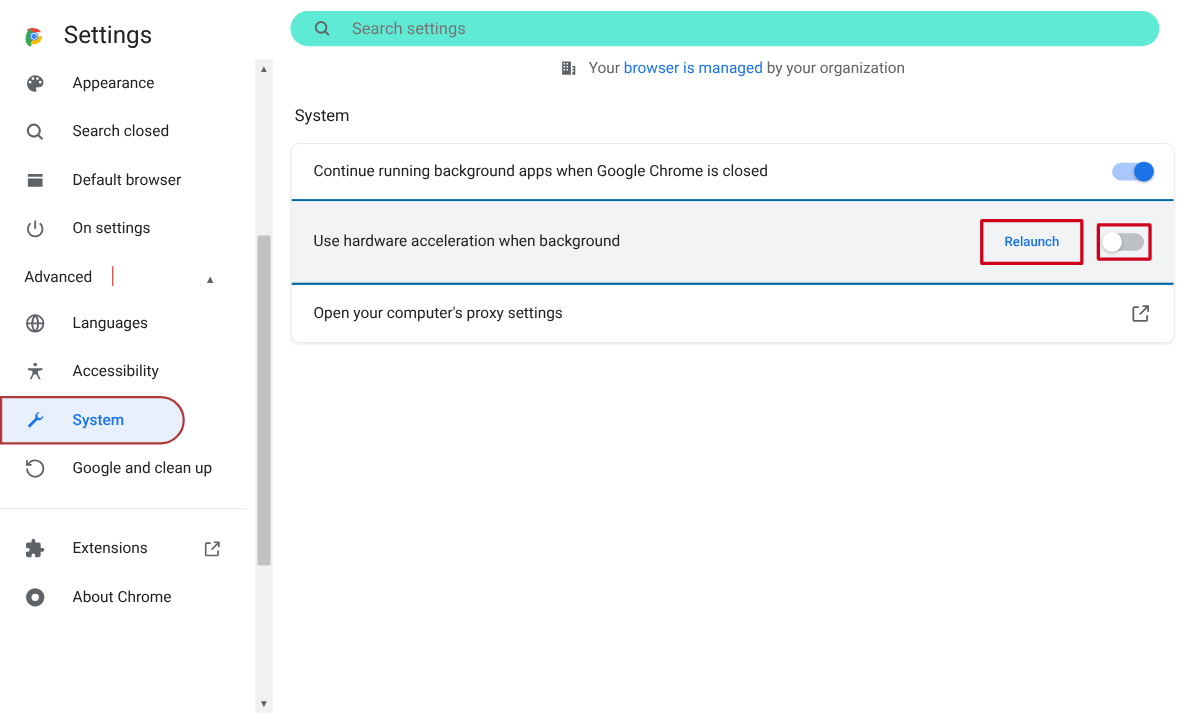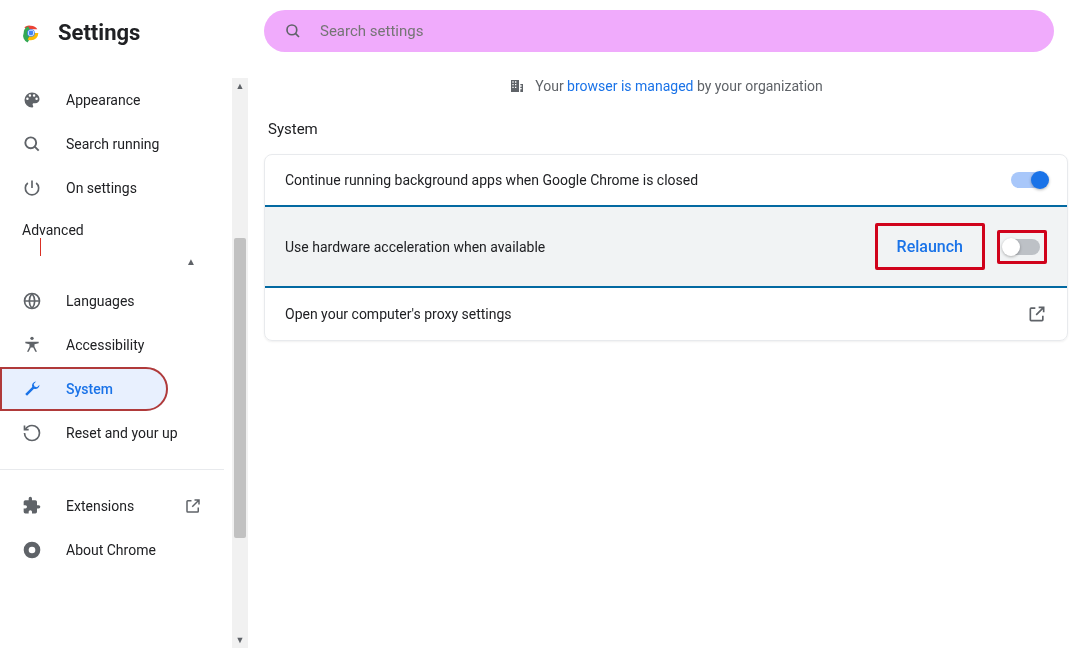--- a/index.html
+++ b/index.html
@@ -1,48 +1,48 @@
 <!DOCTYPE html>
 <html><head>
   <meta charset="utf-8">
   <style>
     * { box-sizing: border-box; margin: 0; padding: 0; font-family: -apple-system, BlinkMacSystemFont, "Segoe UI", Roboto, Arial, sans-serif; }
     body { background: #fff; color: #202124; width: 1072px; height: 648px; overflow: hidden; display: flex; flex-direction: column; }
     
     .top-row { display: flex; align-items: flex-start; }
     
     .header { display: flex; align-items: center; padding: 20px 20px 8px 20px; gap: 16px; width: 248px; flex-shrink: 0; }
-    .header h1 { font-size: 22px; font-weight: 700; color: #202124; }
+    .header h1 { font-size: 22px; font-weight: 400; color: #202124; }
     
     .main-area { flex: 1; display: flex; min-height: 0; }
     
     .sidebar-wrap { width: 248px; flex-shrink: 0; position: relative; }
     .sidebar { width: 224px; padding-bottom: 12px; }
     .scrollbar-track { position: absolute; right: 0; top: 0; bottom: 0; width: 16px; background: #f1f1f1; }
     .scrollbar-thumb { position: absolute; left: 2px; right: 2px; top: 160px; height: 300px; background: #c1c1c1; border-radius: 2px; }
     .scrollbar-arrow { position: absolute; left: 0; right: 0; height: 16px; display:flex; align-items:center; justify-content:center; font-size:9px; color:#5f6368;}
     .scrollbar-arrow.up { top: 0; }
     .scrollbar-arrow.down { bottom: 0; }
     
     .nav-item { display: flex; align-items: center; gap: 24px; padding: 12px 22px; font-size: 14px; color: #202124; cursor: pointer; border-radius: 0 22px 22px 0; position: relative; }
     .nav-item .icon { width: 20px; height: 20px; color: #5f6368; display:flex; align-items:center; justify-content:center; flex-shrink:0; }
     .nav-item.active { background: #e8f0fe; color: #1a73e8; font-weight: 500; }
     .nav-item.active .icon { color: #1a73e8; }
     .nav-item.highlight-box { outline: 2px solid #b03a3a; outline-offset: -2px; margin-right: 56px; }
     .nav-item .open-icon { margin-left:auto; color:#5f6368; }
     
-    .advanced-row { display:flex; align-items:flex-start; padding: 12px 22px; font-size:14px; color:#202124; cursor:pointer;flex-direction:column; }
+    .advanced-row { display:flex; align-items:flex-end; padding: 12px 22px; font-size:14px; color:#202124; cursor:pointer; }
     .adv-divider { width:1px; height:18px; background:#d93025; margin: 0 8px 0 18px; }
     .advanced-row .chev { margin-left:auto; font-size:10px; color:#5f6368; padding-right:6px;}
     
     .sep-line { height:1px; background:#e8eaed; margin: 14px 0; }
     
     .content { flex: 1; padding: 0 4px 0 16px; display:flex; flex-direction:column; min-width:0; }
     
-    .search-container { background: #f0abfc; border-radius: 42px; display:flex; align-items:center; padding: 0 20px; height: 42px; margin-bottom: 26px; }
+    .search-container { background: #5eead4; border-radius: 42px; display:flex; align-items:center; padding: 0 20px; height: 32px; margin-bottom: 12px; }
     .search-container .sicon { color:#5f6368; margin-right: 18px; }
     .search-container input { border:none; background:transparent; outline:none; font-size:15px; color:#5f6368; width:100%; }
     
     .managed-line { text-align:center; font-size:14px; color:#5f6368; margin-bottom: 26px; display:flex; align-items:center; justify-content:center; gap:10px;}
     .managed-line a { color:#1a73e8; text-decoration:none; }
     
     .section-title { font-size:15px; color:#202124; margin-bottom: 16px; padding-left: 4px; }
     
     .card { border: 1px solid #e8eaed; border-radius: 8px; overflow:hidden; box-shadow: 0 1px 2px rgba(60,64,67,.08);}
     .row { display:flex; align-items:center; padding: 16px 20px; font-size:14px; color:#202124; border-bottom: 2px solid #0369a1; min-height: 52px; gap: 12px;}
@@ -50,21 +50,21 @@
     .row.shaded { background: #f1f3f4; }
     .row .spacer { flex:1; }
     
     .toggle { width: 36px; height: 16px; border-radius: 10px; position: relative; flex-shrink:0; cursor:pointer; }
     .toggle .knob { width: 18px; height:18px; border-radius:50%; position:absolute; top:-1px; box-shadow: 0 1px 3px rgba(0,0,0,.3); }
     .toggle.on { background:#a8c7fa; }
     .toggle.on .knob { right:-2px; background:#1a73e8; }
     .toggle.off { background:#bdc1c6; }
     .toggle.off .knob { left:-2px; background:#fff; }
     
-    .relaunch-btn { color:#1a73e8; font-weight:500; padding: 8px 16px; border:1px solid transparent; cursor:pointer; font-size:16px; background:transparent; border-radius:4px; }
+    .relaunch-btn { color:#1a73e8; font-weight:500; padding: 8px 16px; border:1px solid transparent; cursor:pointer; font-size:12px; background:transparent; border-radius:4px; }
     
     .hl-red { border: 3px solid #d0021b; border-radius: 2px; padding: 2px; display:inline-flex; align-items:center; }
 
     svg { display:block; }
   </style>
 </head>
 <body>
 
 <div class="top-row">
   <div class="header">
@@ -106,21 +106,29 @@
           </span>
         <span>Appearance</span>
       </div>
       <div class="nav-item">
         <span class="icon">
             <svg width="20" height="20" viewBox="0 0 24 24" fill="none" stroke="currentColor" stroke-width="2.3">
               <circle cx="10.5" cy="10.5" r="6.5"></circle>
               <line x1="20" y1="20" x2="15.2" y2="15.2"></line>
             </svg>
           </span>
-        <span>Search running</span>
+        <span>Search closed</span>
+      </div>
+      <div class="nav-item">
+        <span class="icon">
+            <svg width="20" height="20" viewBox="0 0 24 24" fill="currentColor">
+              <path d="M4 5h16v3H4V5zm0 5h16v9H4v-9zm2-3h2v1H6V7z"></path>
+            </svg>
+          </span>
+        <span>Default browser</span>
       </div>
       <div class="nav-item">
         <span class="icon">
             <svg width="20" height="20" viewBox="0 0 24 24" fill="none" stroke="currentColor" stroke-width="2">
               <path d="M12 3v9"></path>
               <path d="M7 6a8 8 0 1010 0"></path>
             </svg>
           </span>
         <span>On settings</span>
       </div>
@@ -157,21 +165,21 @@
           </span>
         <span>System</span>
       </div>
       <div class="nav-item">
         <span class="icon">
             <svg width="20" height="20" viewBox="0 0 24 24" fill="none" stroke="currentColor" stroke-width="2">
               <path d="M3 12a9 9 0 109-9 9 9 0 00-8 5"></path>
               <path d="M3 3v5h5"></path>
             </svg>
           </span>
-        <span>Reset and your up</span>
+        <span>Google and clean up</span>
       </div>
 
       <div class="sep-line"></div>
 
       <div class="nav-item">
         <span class="icon">
             <svg width="20" height="20" viewBox="0 0 24 24" fill="currentColor">
               <path d="M20 11h-2V7a2 2 0 00-2-2h-4V3a2 2 0 10-4 0v2H4a2 2 0 00-2 2v4h2a2 2 0 110 4H2v4a2 2 0 002 2h4v-2a2 2 0 114 0v2h4a2 2 0 002-2v-4h2a2 2 0 100-4z"></path>
             </svg>
           </span>
@@ -217,21 +225,21 @@
 
     <div class="card">
       <div class="row">
         <span>Continue running background apps when Google Chrome is closed</span>
         <span class="spacer"></span>
         <div class="toggle on">
             <div class="knob"></div>
           </div>
       </div>
       <div class="row shaded">
-        <span>Use hardware acceleration when available</span>
+        <span>Use hardware acceleration when background</span>
         <span class="spacer"></span>
         <span class="hl-red">
           <button class="relaunch-btn">Relaunch</button>
         </span>
         <span class="hl-red" style="padding:6px 4px;">
           <div class="toggle off">
               <div class="knob"></div>
             </div>
         </span>
       </div>

